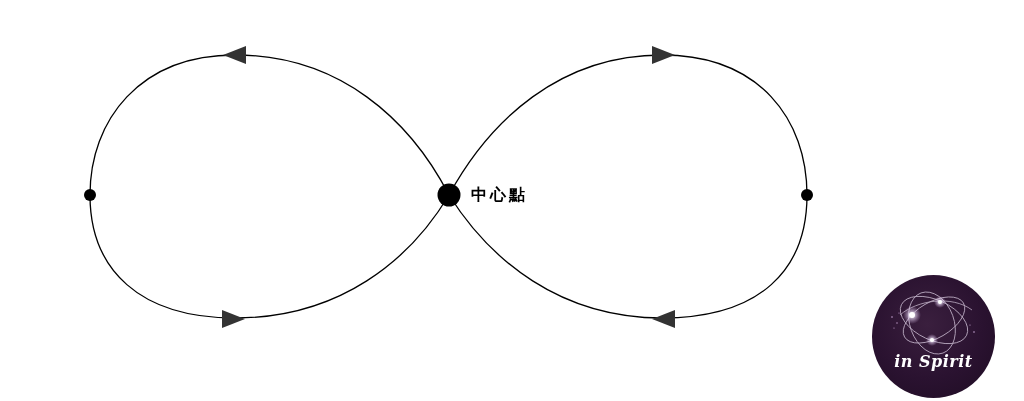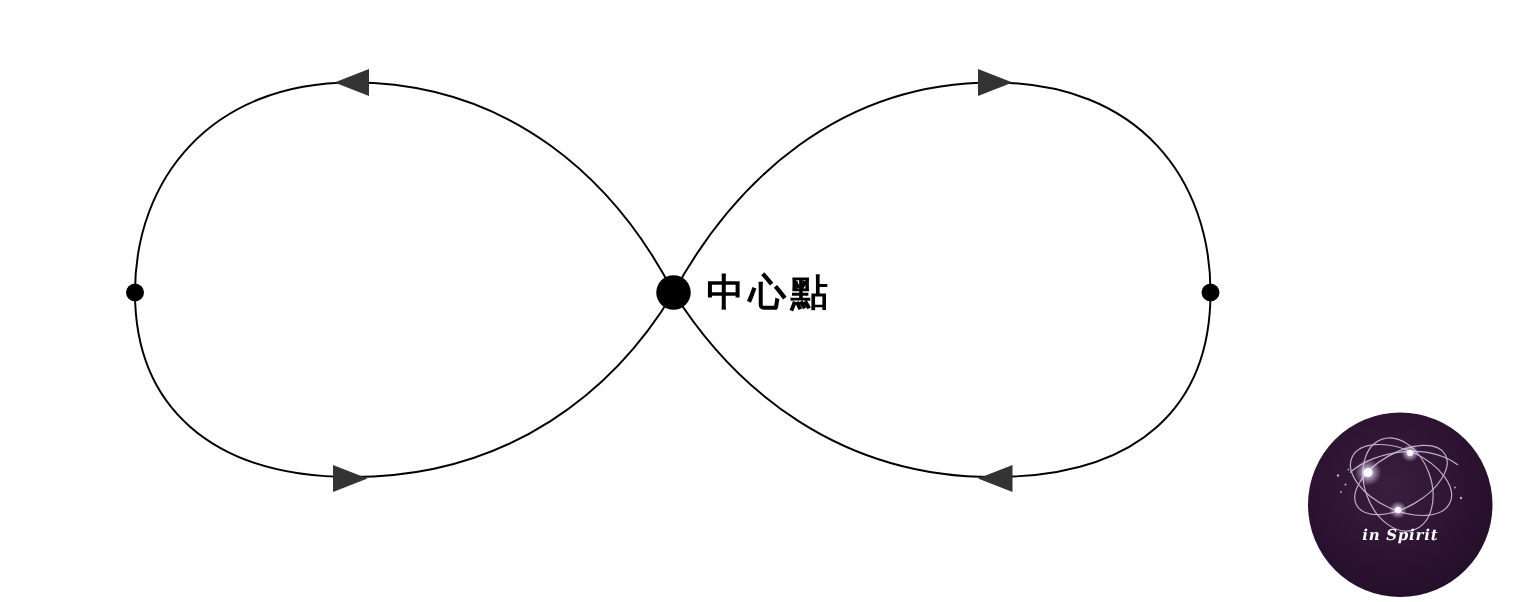--- a/index.html
+++ b/index.html
@@ -1,32 +1,32 @@
 <!DOCTYPE html>
 <html><head>
   <meta charset="utf-8">
   <style>
     html, body { margin: 0; padding: 0; background: #ffffff; }
     body { width: 1024px; height: 401px; position: relative; overflow: hidden; font-family: "DejaVu Sans", sans-serif; }
     #diagram { position: absolute; left: 0; top: 0; }
     .center-label {
       position: absolute; left: 471px; top: 178px;
       font-family: "DejaVu Sans", sans-serif; font-weight: bold;
-      font-size: 25px; letter-spacing: 3px; color: #000000; line-height: 34px;
+      font-size: 16px; letter-spacing: 3px; color: #000000; line-height: 34px;
     }
     .logo {
       position: absolute; left: 872px; top: 275px; width: 123px; height: 123px;
       border-radius: 50%; background: radial-gradient(circle at 45% 40%, #3a1f3e 0%, #2a1230 55%, #1e0c22 100%);
       overflow: hidden;
     }
     .logo svg { position: absolute; left: 0; top: 0; }
     .logo-text {
       position: absolute; left: 0; width: 123px; top: 77px; text-align: center;
       font-family: "DejaVu Serif", serif; font-style: italic; font-weight: bold;
-      font-size: 10px; color: #ffffff; letter-spacing: 0.5px;
+      font-size: 16px; color: #ffffff; letter-spacing: 0.5px;
     }
   </style>
 </head>
 <body>
 
 <svg id="diagram" width="1024" height="401" viewBox="0 0 1024 401">
 
   <path d="M449,195 C410,120 340,55 235,55 C140,55 90,120 90,195 C90,270 140,318 235,318 C340,318 410,260 449,195" fill="none" stroke="#000" stroke-width="1.3"></path>
 
   <path d="M449,195 C490,120 560,55 662,55 C760,55 807,120 807,195 C807,270 760,318 662,318 C560,318 490,260 449,195" fill="none" stroke="#000" stroke-width="1.3"></path>

